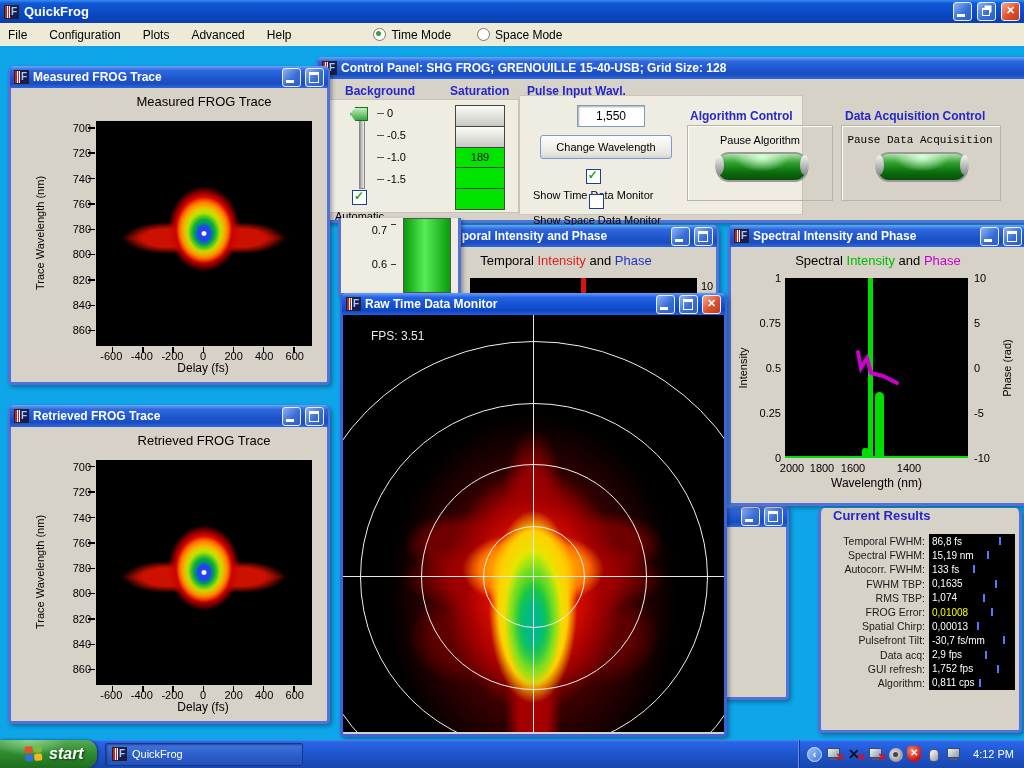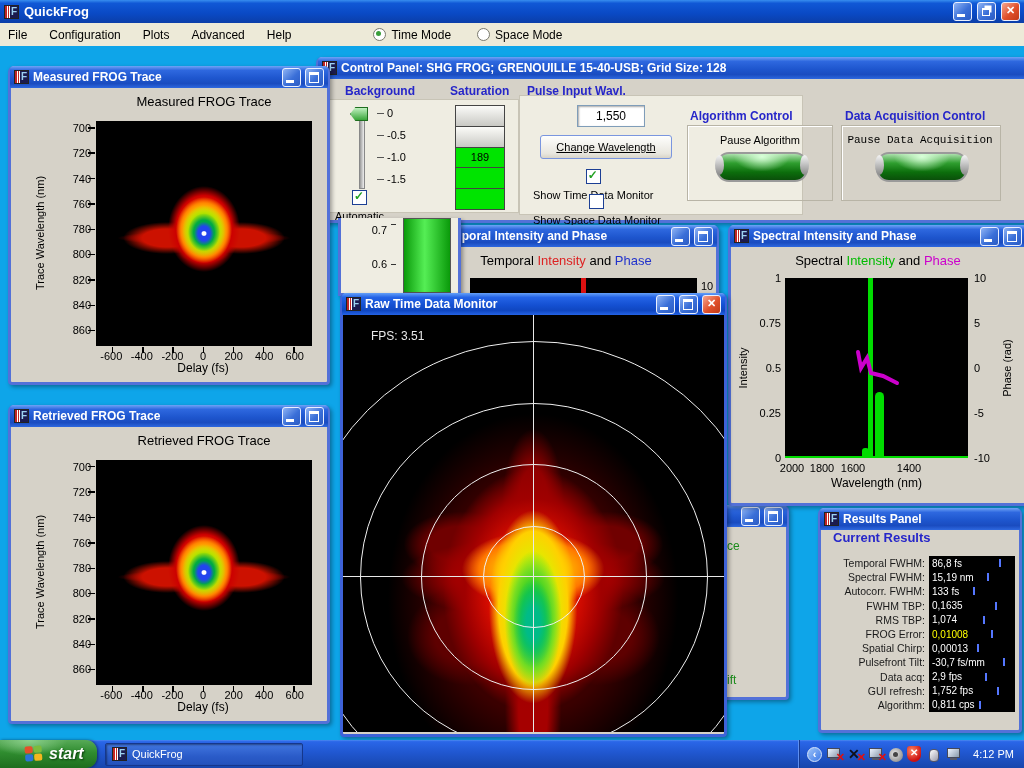--- a/index.html
+++ b/index.html
@@ -72,21 +72,21 @@
   .cb{width:13px;height:13px;background:#fff;border:1px solid #1C3F94;position:relative;flex:0 0 auto;}
   .checkbox.checked .cb::after{content:"✓";position:absolute;left:1px;top:-2px;color:#21A121;font-weight:bold;font-size:12px;}
   .meter{position:absolute;border:1px solid #444;display:flex;flex-direction:column;}
   .meter .cell{flex:1;border-bottom:1px solid #444;display:flex;align-items:center;justify-content:center;font-size:11px;}
   .meter .cell:last-child{border-bottom:none;}
   .cell.blank{background:linear-gradient(180deg,#FBFBF8,#C9C9C4);}
   .cell.green{background:#00E400;}
   .textbox{position:absolute;background:#fff;border:1px solid #7F9DB9;box-shadow:inset 1px 1px 2px #AAA;
       display:flex;align-items:center;justify-content:center;font-size:12px;}
   .xp-button{position:absolute;background:linear-gradient(180deg,#FEFEFC,#E8E6DE 80%,#D8D4C8);
-      border:1px solid #7A96DF;border-radius:3px;display:flex;align-items:center;justify-content:center;font-size:11px;text-decoration:underline;}
+      border:1px solid #7A96DF;border-radius:3px;display:flex;align-items:center;justify-content:center;font-size:11px;}
   .pill{position:absolute;height:26px;border-radius:13px;border:2px solid #9A9A9A;
       background:radial-gradient(ellipse at 50% 10%,#D8FFD8 0%,transparent 45%),
                  linear-gradient(180deg,#AADFAA 0%,#2F9E2F 35%,#0C6E0C 70%,#0A4F0A 100%);}
   .pill::before,.pill::after{content:"";position:absolute;top:1px;width:9px;height:20px;border-radius:50%;
       background:linear-gradient(180deg,#F4F4F4,#8A8A8A);}
   .pill::before{left:-3px;} .pill::after{right:-3px;}
   .cp-text{position:absolute;font-size:11px;text-align:center;}
   
   .raw-client{position:relative;width:381px;height:417px;background:#000;overflow:hidden;}
   .blob{position:absolute;inset:0;background:
@@ -414,31 +414,23 @@
       <div class="xlabel">Delay (fs)</div>
     </div>
   </div>
 
   <div class="win" style="left:700px;top:505px;width:83px;height:192px;z-index:2;">
     <div class="tb">
       <span class="spacer"></span>
       <span class="wbtn min"></span>
       <span class="wbtn max"></span>
     </div>
-    <div class="body">
-      <span class="green-text" style="left:24px;top:12px;">ce</span>
-      <span class="green-text" style="left:24px;top:146px;">ift</span>
-    </div>
   </div>
 
   <div class="win" style="left:818px;top:508px;width:198px;height:222px;z-index:3;">
-    <div class="tb">
-      <span class="qf"></span>
-      <span>Results Panel</span>
-    </div>
     <div class="body">
       <span class="lvlabel" style="left:12px;top:0;font-size:13px;">Current Results</span>
       <div class="res-rows">
 
       <div class="res-row">
             <span class="res-label">Temporal FWHM:</span>
             <span class="res-value">86,8 fs</span>
           </div>
           <div class="res-row">
             <span class="res-label">Spectral FWHM:</span>

